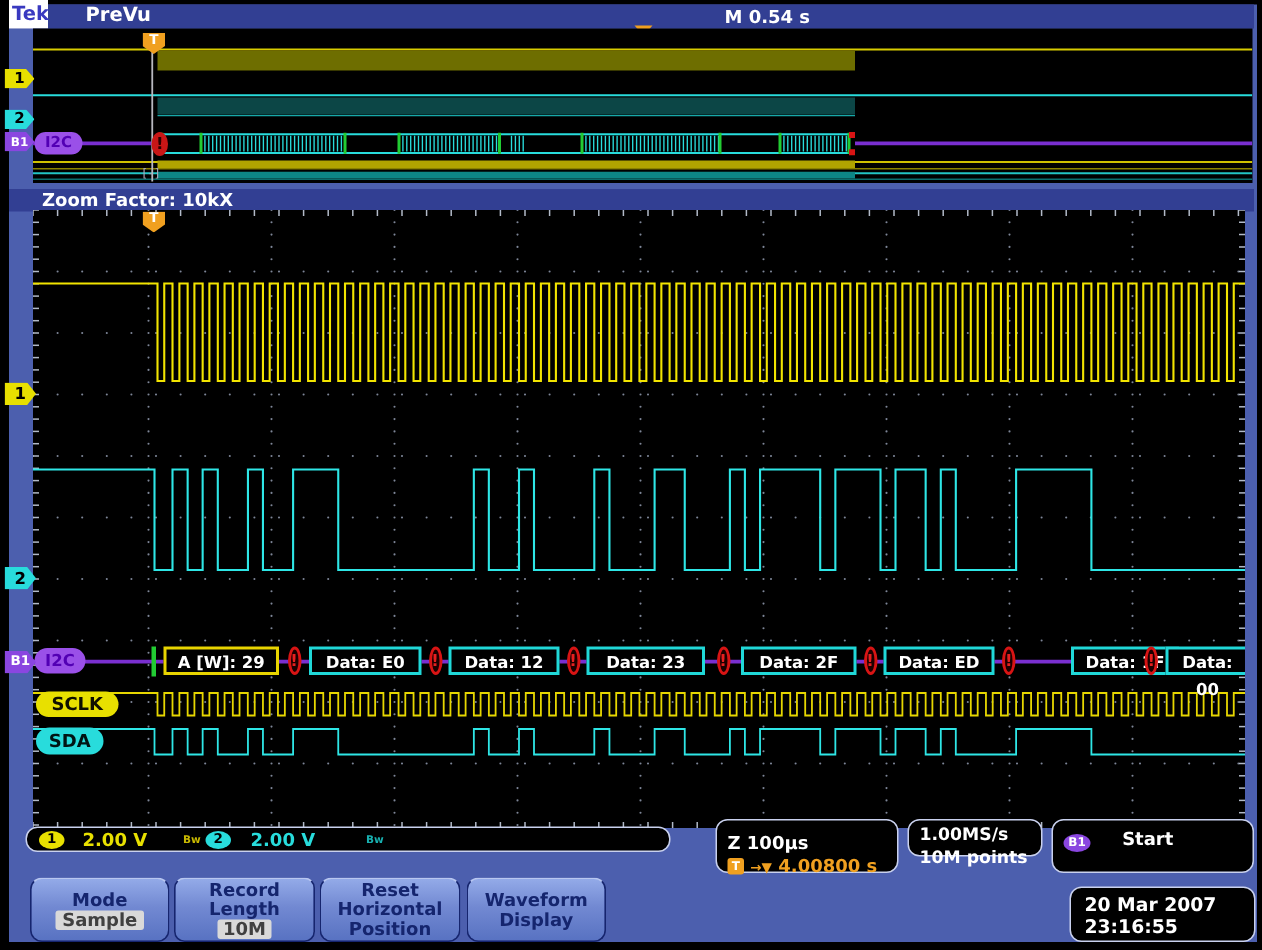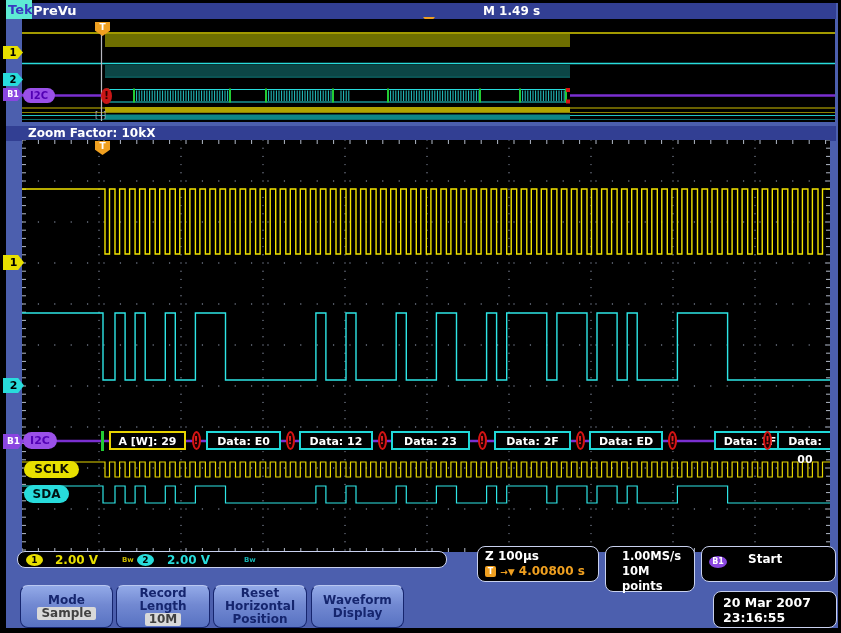--- a/index.html
+++ b/index.html
@@ -1,23 +1,23 @@
 <!DOCTYPE html>
 <html><head>
 <meta charset="utf-8">
 <style>
   html,body{margin:0;padding:0;background:#000;}
   #screen{position:relative;width:841px;height:633px;background:#000;overflow:hidden;
           font-family:"DejaVu Sans","Liberation Sans",sans-serif;}
   #panel{position:absolute;left:6px;top:3px;width:832px;height:625px;background:#4c5fae;}
   
   #topbar{position:absolute;left:6px;top:3px;width:830px;height:16px;background:#323f93;}
-  #logo-box{position:absolute;left:6px;top:0;width:26px;height:19px;background:#5eead4;}
+  #logo-box{position:absolute;left:6px;top:0;width:26px;height:19px;background:#ffffff;}
   #logo{position:absolute;left:2px;top:2px;color:#3939c0;font-weight:bold;font-size:13px;}
-  #prevu{position:absolute;left:33px;top:3px;color:#fff;font-weight:bold;font-size:13px;}
+  #prevu{position:absolute;left:33px;top:3px;color:#fff;font-weight:bold;font-size:13px;padding-left:24px;}
   #mscale{position:absolute;left:483px;top:4px;color:#fff;font-weight:bold;font-size:12px;}
   #trig-pos-tri{position:absolute;left:423px;top:17px;width:0;height:0;
     border-left:6px solid transparent;border-right:6px solid transparent;border-top:7px solid #f0a020;}
   
   #overview-win{position:absolute;left:22px;top:19px;width:813px;height:103px;background:#000;overflow:hidden;}
   .tpent{position:absolute;width:15px;height:14px;background:#f0a020;color:#fff;font-weight:bold;
     font-size:9px;text-align:center;line-height:11px;
     clip-path:polygon(0 0,100% 0,100% 62%,50% 100%,0 62%);z-index:6;}
   #ov-bracket{position:absolute;left:95px;top:111px;color:#aab;font-size:8px;z-index:6;letter-spacing:1px;}
   .err-oval{position:absolute;background:#c81616;border-radius:50%;color:#2a0000;font-weight:bold;
@@ -49,26 +49,26 @@
   .dmark{position:absolute;top:291px;width:9px;height:19px;border:2px solid #d81414;border-radius:50%;
     background:#1c0000;color:#e62020;font-weight:bold;font-size:11px;text-align:center;line-height:16px;
     z-index:4;box-sizing:border-box;}
   
   .blackbox{position:absolute;background:#000;border:1px solid #c9d1ee;border-radius:8px;box-sizing:border-box;}
   #readout-bar{left:17px;top:551px;width:430px;height:17px;}
   .chdot{position:absolute;width:17px;height:12px;border-radius:50%;color:#000;font-weight:bold;
     font-size:9px;text-align:center;line-height:12px;top:2px;}
   .rotext{position:absolute;top:1px;font-weight:bold;font-size:12px;}
   .bwicon{position:absolute;top:4px;font-weight:bold;font-size:7px;}
-  #zbox{left:477px;top:546px;width:122px;height:36px;padding:2px 7px;color:#fff;}
+  #zbox{left:477px;top:546px;width:122px;height:36px;padding:8px 7px;color:#fff;}
   #zbox .l1{font-weight:bold;font-size:12px;line-height:15px;color:#fff;}
   #zbox .l2{font-size:12px;line-height:15px;color:#f0a020;font-weight:bold;}
   #zbox .ticon{display:inline-block;background:#f0a020;color:#fff;width:11px;height:11px;border-radius:2px;
     font-size:8px;line-height:11px;text-align:center;font-weight:bold;vertical-align:1px;}
-  #acqbox{left:605px;top:546px;width:90px;height:46px;padding:2px 16px;color:#fff;font-weight:bold;font-size:11.5px;line-height:15px;}
+  #acqbox{left:605px;top:546px;width:90px;height:25px;padding:2px 7px;color:#fff;font-weight:bold;font-size:11.5px;line-height:15px;}
   #busbox{left:701px;top:546px;width:135px;height:36px;padding:2px 7px;color:#fff;}
   #busbox .b1dot{display:inline-block;background:#8a46e0;color:#fff;border-radius:50%;width:18px;height:12px;
     font-size:8px;line-height:12px;text-align:center;font-weight:bold;}
   #busbox .startlbl{color:#fff;font-weight:bold;font-size:12px;margin-left:16px;vertical-align:1px;}
   #datebox{left:713px;top:591px;width:124px;height:37px;padding:3px 9px;color:#fff;font-weight:bold;
     font-size:12.5px;line-height:15px;}
   
   .menu-btn{position:absolute;top:585px;height:43px;border-radius:8px;
     background:linear-gradient(180deg,#93aae8 0%,#7289d2 45%,#5872c2 100%);
     border:1px solid #16256e;border-top:1px solid #b9c7f0;box-sizing:border-box;
@@ -80,21 +80,21 @@
 <body>
 
 <div id="screen">
   <div id="panel"></div>
 
   <div id="topbar"></div>
   <div id="logo-box">
     <span id="logo">Tek</span>
   </div>
   <span id="prevu">PreVu</span>
-  <span id="mscale">M 1.49 s</span>
+  <span id="mscale">M 0.54 s</span>
   <div id="trig-pos-tri"></div>
 
   <div id="overview-win">
     <svg id="ov-svg" width="813" height="103" viewBox="0 0 813 103">
         <line x1="0" y1="14" x2="813" y2="14" stroke="#d8cc00" stroke-width="1.3"></line>
         <rect x="83" y="15" width="465" height="13" fill="#6e6e00"></rect>
         <line x1="0" y1="44.5" x2="813" y2="44.5" stroke="#28dcdc" stroke-width="1.3"></line>
         <rect x="83" y="46" width="465" height="11" fill="#0c4646"></rect>
         <line x1="83" y1="58" x2="548" y2="58" stroke="#17a8a8" stroke-width="1"></line>
         <line x1="0" y1="76.5" x2="79" y2="76.5" stroke="#7a2fd0" stroke-width="2.5"></line>

